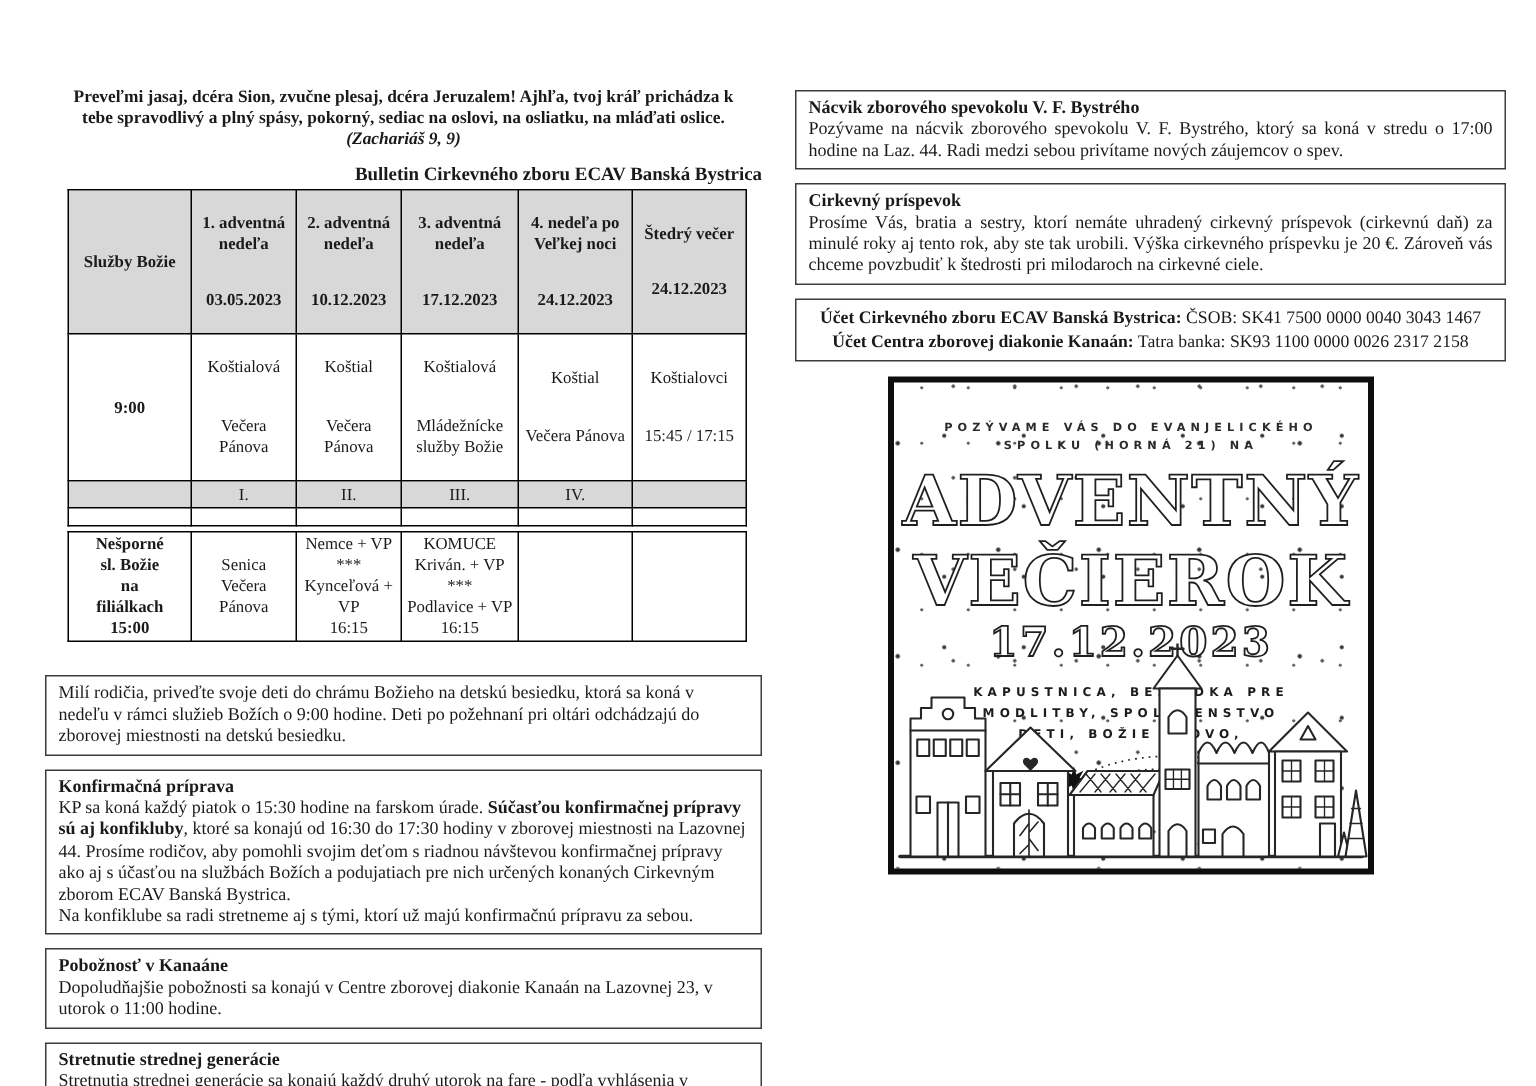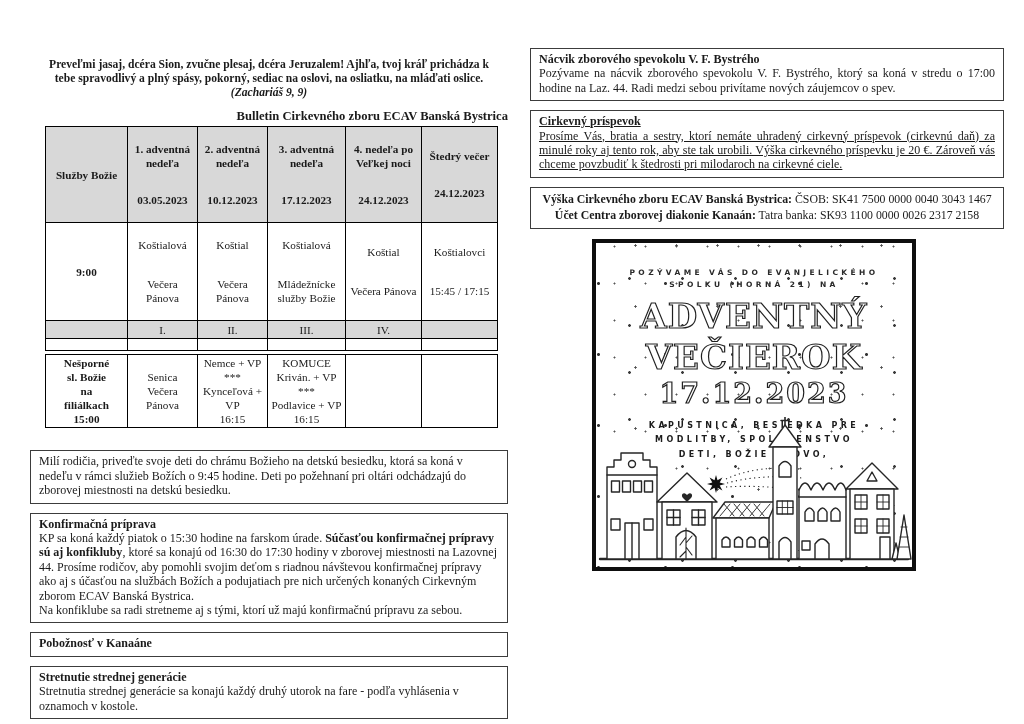--- a/index.html
+++ b/index.html
@@ -2,21 +2,21 @@
 <html style="--table-header-bg: #d8d8d8; --poster-border: #0e0e0e; --text: #1a1a1a;"><head>
 <meta charset="utf-8">
 <style>
   html,body{margin:0;padding:0;}
   body{
     width:1024px;height:724px;position:relative;overflow:hidden;
     background:#ffffff;color:#1a1a1a;
     font-family:"Liberation Serif", serif;
   }
   .left-col{position:absolute;left:30px;top:0;width:478px;}
-  .right-col{position:absolute;left:530px;top:0;width:474px;}
+  .right-col{position:absolute;left:530px;top:12px;width:474px;}
 
   
   .quote{margin:58px 10px 0 10px;text-align:center;font-weight:bold;
          font-size:11.6px;line-height:1.22;}
   .quote-ref{text-align:center;font-style:italic;font-weight:bold;font-size:11.6px;line-height:1.22;}
 
   .table-title{margin:9px 0 2px 0;text-align:right;font-weight:bold;font-size:12.6px;}
 
   
   table.schedule{border-collapse:collapse;table-layout:fixed;width:452px;margin-left:15px;
@@ -38,21 +38,21 @@
   table.schedule.part2{margin-top:3px;}
 
   
   .box{border:1px solid #3c3c3c;padding:3px 8px 5px 8px;margin:0 0 9px 0;
        font-size:12px;line-height:1.2;}
   .box h3{margin:0;font-size:12px;font-weight:bold;}
   .box .body{white-space:pre-line;}
   .box.justify .body{text-align:justify;}
   .box-detska{margin-top:22px;}
   .box-nacvik{margin-top:48px;}
-  .box-prispevok{margin-top:7px;text-decoration:underline;}
+  .box-prispevok{margin-top:7px;}
 
   
   .accounts{border:1px solid #3c3c3c;margin:1px 0 0 0;padding:4px 2px;text-align:center;
             font-size:11.8px;line-height:1.35;white-space:nowrap;}
 
   
   .poster{
     box-sizing:border-box;margin:10px 0 0 62px;width:324px;height:332px;
     border:4px solid #0e0e0e;position:relative;text-align:center;background-color:#fff;
     background-image:
@@ -61,21 +61,21 @@
       radial-gradient(circle,#333333 1.2px,transparent 1.7px),
       radial-gradient(circle,#555555 0.8px,transparent 1.2px);
     background-size:53px 47px,41px 61px,67px 71px,31px 37px;
     background-position:7px 12px,19px 33px,36px 5px,3px 22px;
     overflow:hidden;
   }
   .invite{margin-top:24px;font-family:"DejaVu Sans",sans-serif;font-size:7.5px;font-weight:bold;
           letter-spacing:3.4px;line-height:1.7;color:#2b2b2b;}
   .outline{font-family:"DejaVu Serif",serif;color:#ffffff;
            -webkit-text-stroke:1.2px #1f1f1f;}
-  .poster-title{font-size:34px;line-height:0.98;letter-spacing:1px;margin-top:8px;font-weight:bold;}
+  .poster-title{font-size:46px;line-height:0.98;letter-spacing:1px;margin-top:8px;font-weight:bold;}
   .poster-date{font-size:27px;line-height:1.05;margin-top:5px;letter-spacing:2px;font-weight:bold;}
   .poster-time{font-size:27px;line-height:1.05;letter-spacing:2px;font-weight:bold;}
   .details{margin-top:11px;font-family:"DejaVu Sans",sans-serif;font-size:8px;font-weight:bold;
            letter-spacing:3.4px;line-height:1.8;color:#1c1c1c;}
   .comet{margin-top:2px;}
   .village{position:absolute;bottom:2px;left:0;width:316px;height:148px;}
 </style>
 </head>
 <body>
 
@@ -188,31 +188,32 @@
 ***
 Podlavice + VP
 16:15</td>
       <td></td>
       <td></td>
     </tr>
   </tbody>
     </table>
 
   <div class="box box-detska">
-    <div class="body">Milí rodičia, priveďte svoje deti do chrámu Božieho na detskú besiedku, ktorá sa koná v nedeľu v rámci služieb Božích o 9:45 hodine. Deti po požehnaní pri oltári odchádzajú do zborovej miestnosti na detskú besiedku.</div>
+    <div class="body">Milí rodičia, priveďte svoje deti do chrámu Božieho na detskú besiedku, ktorá sa koná v nedeľu v rámci služieb Božích o 9:00 hodine. Deti po požehnaní pri oltári odchádzajú do zborovej miestnosti na detskú besiedku.</div>
   </div>
 
   <div class="box">
     <h3>Konfirmačná príprava</h3>
     <div class="body"><span>KP sa koná každý piatok o 15:30 hodine na farskom úrade. </span><span class="bold">Súčasťou konfirmačnej prípravy sú aj konfikluby</span><span>, ktoré sa konajú od 16:30 do 17:30 hodiny v zborovej miestnosti na Lazovnej 44. Prosíme rodičov, aby pomohli svojim deťom s riadnou návštevou konfirmačnej prípravy ako aj s účasťou na službách Božích a podujatiach pre nich určených konaných Cirkevným zborom ECAV Banská Bystrica.
 Na konfiklube sa radi stretneme aj s tými, ktorí už majú konfirmačnú prípravu za sebou.</span></div>
   </div>
 
   <div class="box">
     <h3>Pobožnosť v Kanaáne</h3>
+    <div class="body">Dopoludňajšie pobožnosti sa konajú v Centre zborovej diakonie Kanaán na Lazovnej 23, v utorok o 11:00 hodine.</div>
   </div>
 
   <div class="box">
     <h3>Stretnutie strednej generácie</h3>
     <div class="body">Stretnutia strednej generácie sa konajú každý druhý utorok na fare - podľa vyhlásenia v oznamoch v kostole.</div>
   </div>
 
 </div>
 
 <div class="right-col">
@@ -221,21 +222,21 @@
     <h3>Nácvik zborového spevokolu V. F. Bystrého</h3>
     <div class="body">Pozývame na nácvik zborového spevokolu V. F. Bystrého, ktorý sa koná v stredu o 17:00 hodine na Laz. 44. Radi medzi sebou privítame nových záujemcov o spev.</div>
   </div>
 
   <div class="box box-prispevok justify">
     <h3>Cirkevný príspevok</h3>
     <div class="body">Prosíme Vás, bratia a sestry, ktorí nemáte uhradený cirkevný príspevok (cirkevnú daň) za minulé roky aj tento rok, aby ste tak urobili. Výška cirkevného príspevku je 20 €. Zároveň vás chceme povzbudiť k štedrosti pri milodaroch na cirkevné ciele.</div>
   </div>
 
   <div class="accounts">
-    <div><span class="bold">Výška Cirkevného zboru ECAV Banská Bystrica:</span><span> ČSOB: SK41 7500 0000 0040 3043 1467</span></div>
+    <div><span class="bold">Účet Cirkevného zboru ECAV Banská Bystrica:</span><span> ČSOB: SK41 7500 0000 0040 3043 1467</span></div>
     <div><span class="bold">Účet Centra zborovej diakonie Kanaán:</span><span> Tatra banka: SK93 1100 0000 0026 2317 2158</span></div>
   </div>
 
   <div class="poster">
     <div class="invite">
       <div>POZÝVAME VÁS DO EVANJELICKÉHO</div>
       <div>SPOLKU (HORNÁ 21) NA</div>
     </div>
     <div class="poster-title outline">ADVENTNÝ</div>
     <div class="poster-title outline">VEČIEROK</div>

